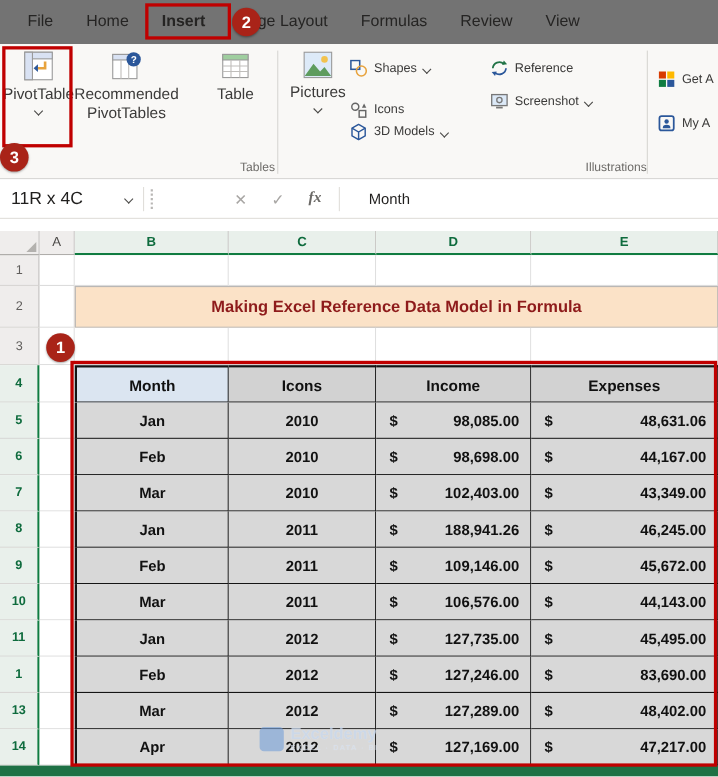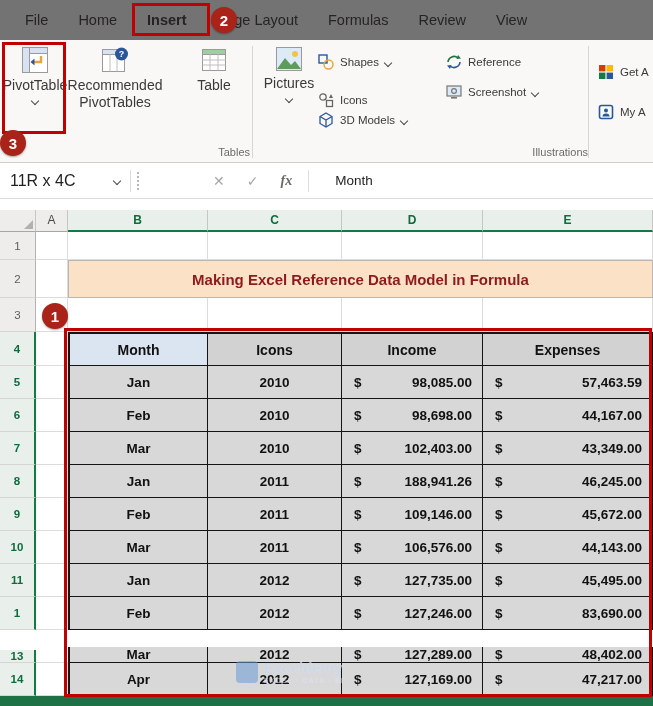--- a/index.html
+++ b/index.html
@@ -292,21 +292,21 @@
         <div class="rh sel">5</div>
         <div class="gcell" style="width: 32px;"></div>
         <div class="tcell center tfirst" style="width: 140px;">Jan</div>
         <div class="tcell center" style="width: 134px;">2010</div>
         <div class="tcell money" style="width: 141px;">
           <span class="cur">$</span>
           <span class="num">98,085.00</span>
         </div>
         <div class="tcell money" style="width: 170px;">
           <span class="cur">$</span>
-          <span class="num">57,463.59</span>
+          <span class="num">48,631.06</span>
         </div>
       </div>
       <div class="grow" style="height: 33px;">
         <div class="rh sel">6</div>
         <div class="gcell" style="width: 32px;"></div>
         <div class="tcell center tfirst" style="width: 140px;">Feb</div>
         <div class="tcell center" style="width: 134px;">2010</div>
         <div class="tcell money" style="width: 141px;">
           <span class="cur">$</span>
           <span class="num">98,698.00</span>
@@ -393,21 +393,21 @@
         <div class="tcell center" style="width: 134px;">2012</div>
         <div class="tcell money" style="width: 141px;">
           <span class="cur">$</span>
           <span class="num">127,246.00</span>
         </div>
         <div class="tcell money" style="width: 170px;">
           <span class="cur">$</span>
           <span class="num">83,690.00</span>
         </div>
       </div>
-      <div class="grow" style="height: 33px; align-items: flex-end;">
+      <div class="grow" style="height: 33px;">
         <div class="rh sel">13</div>
         <div class="gcell" style="width: 32px;"></div>
         <div class="tcell center tfirst" style="width: 140px;">Mar</div>
         <div class="tcell center" style="width: 134px;">2012</div>
         <div class="tcell money" style="width: 141px;">
           <span class="cur">$</span>
           <span class="num">127,289.00</span>
         </div>
         <div class="tcell money" style="width: 170px;">
           <span class="cur">$</span>

